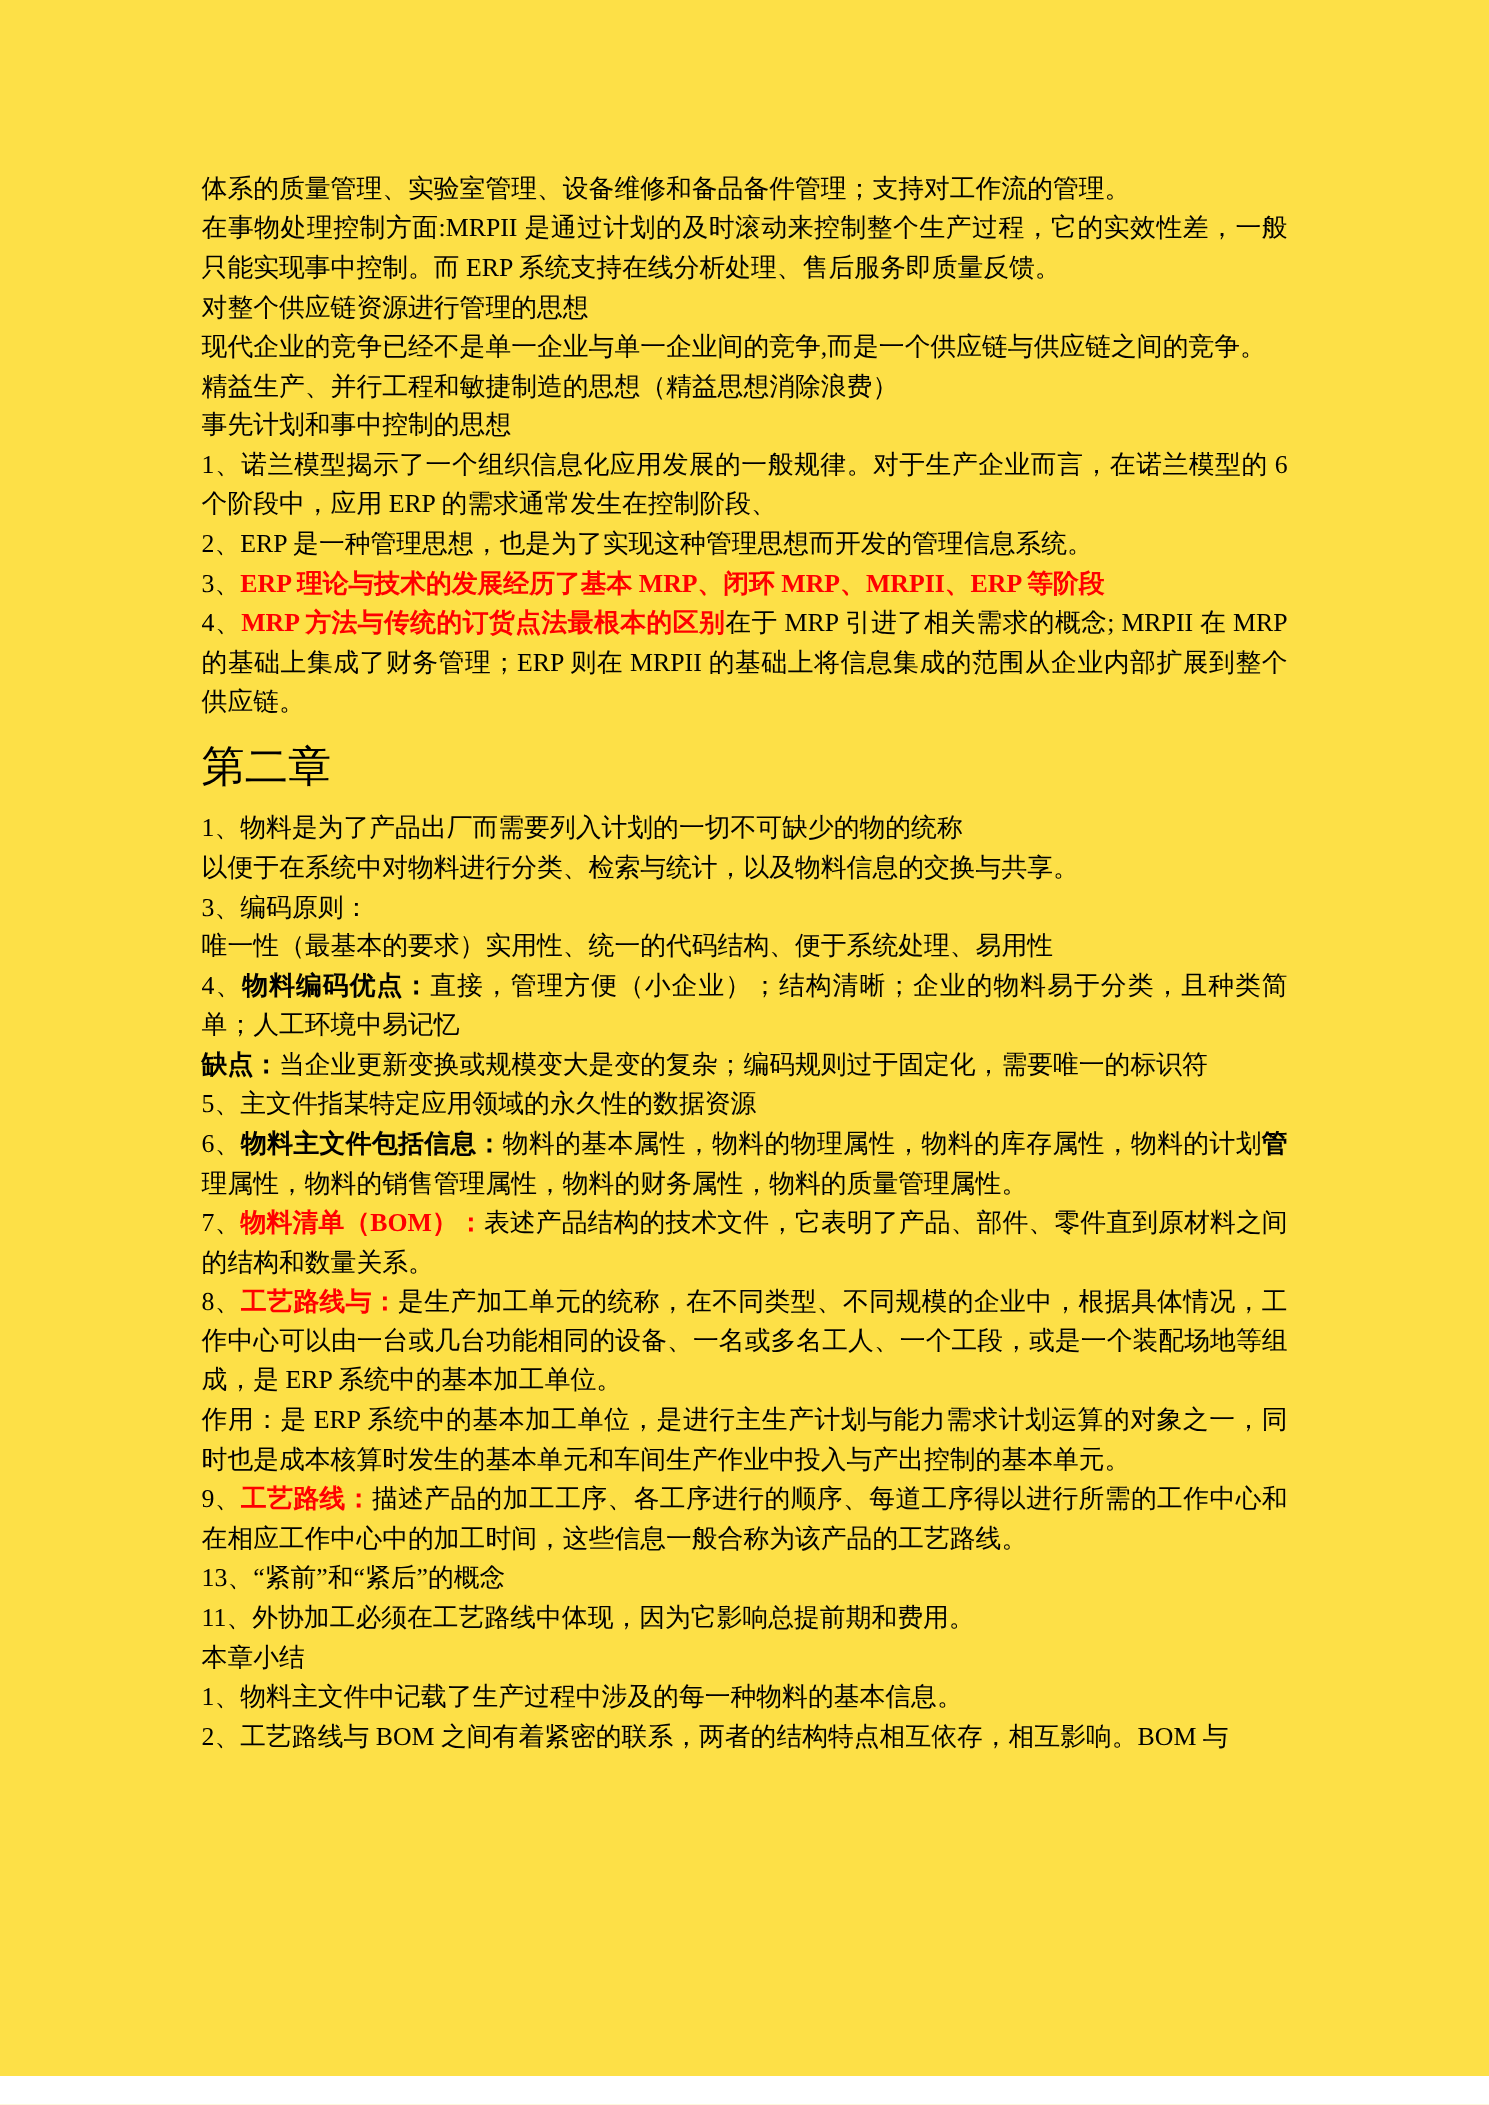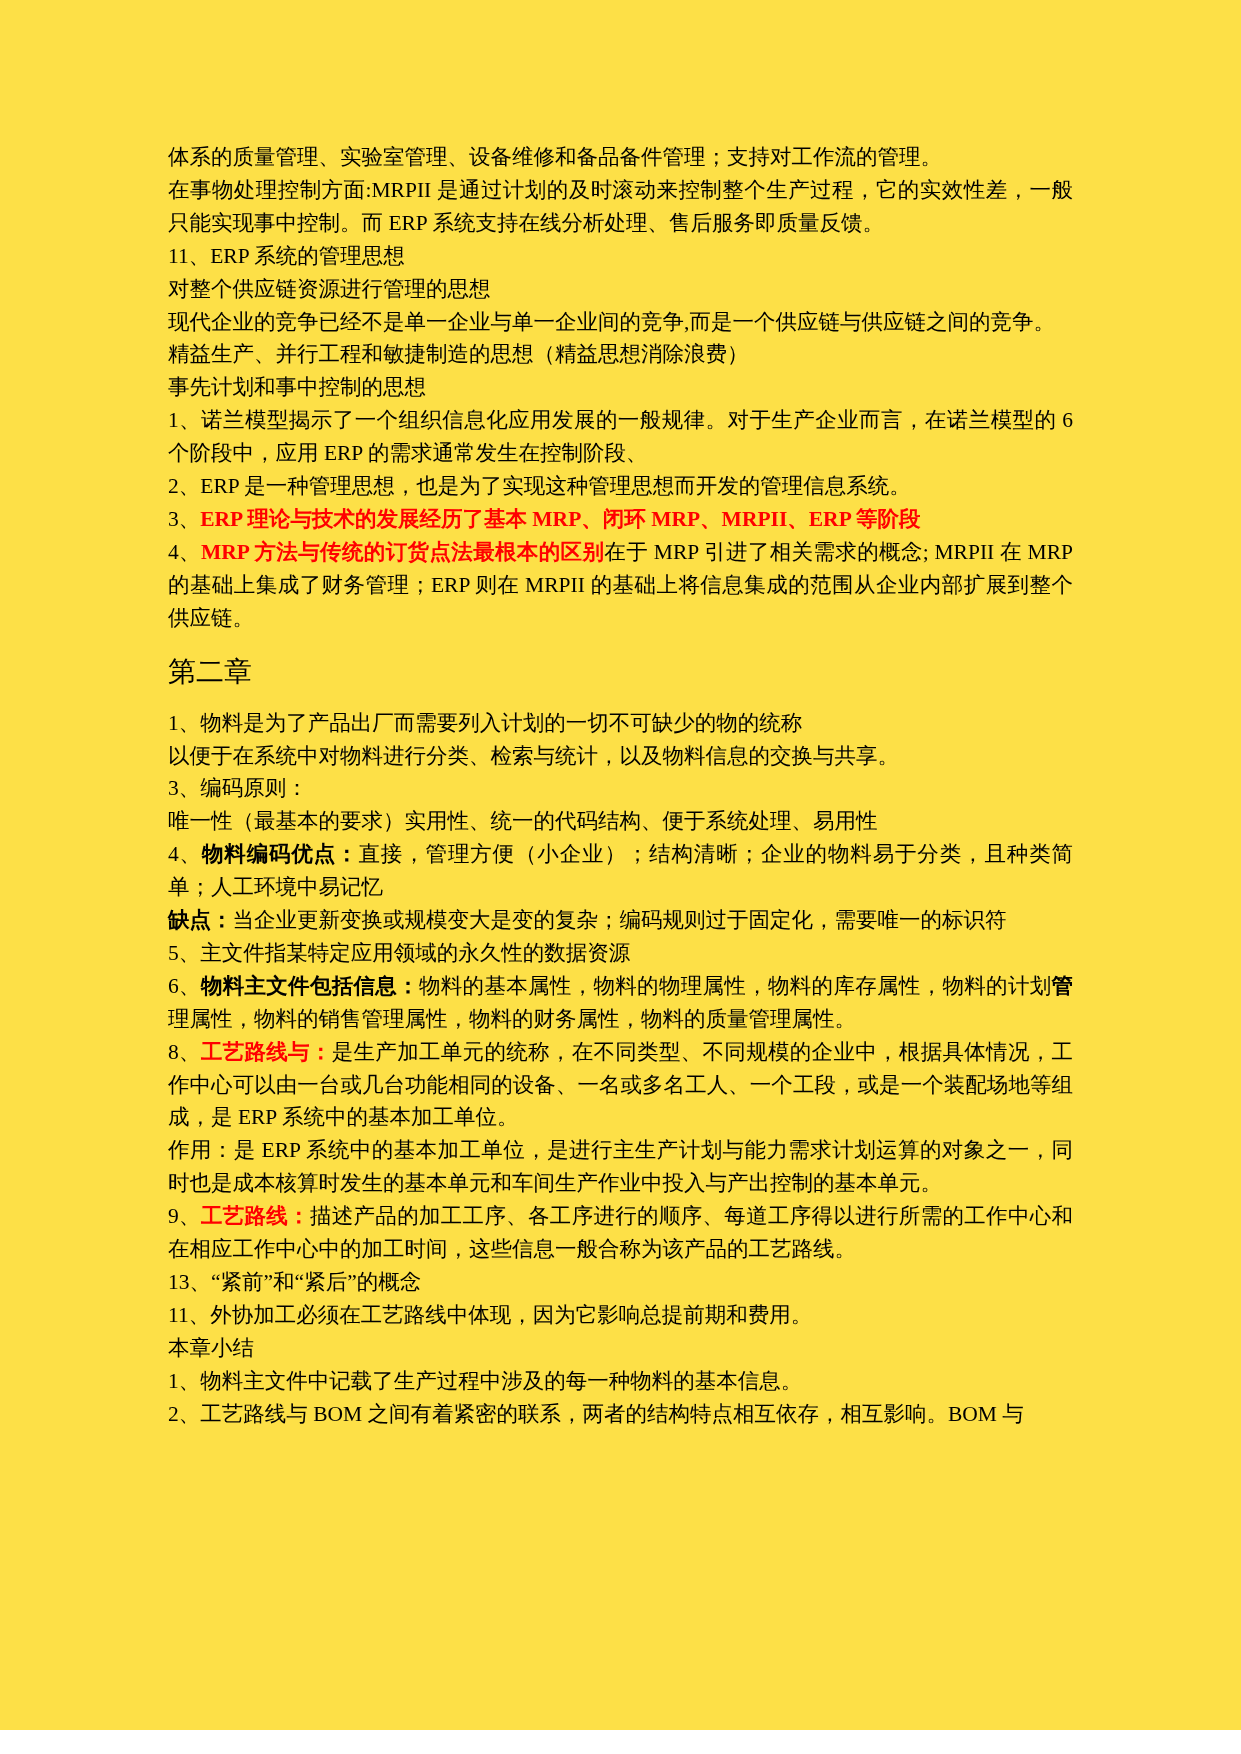--- a/index.html
+++ b/index.html
@@ -17,54 +17,54 @@
     color: #000000;
     font-size: 21.5px;
   }
   p.para {
     text-align: justify;
     line-height: 32.9px;
     margin: 0;
     word-break: break-word;
   }
   h2.chapter {
-    font-size: 28px;
+    font-size: 36px;
     font-weight: normal;
     line-height: 46px;
     margin: 14px 0 12px 0;
   }
   .run-normal { font-weight: normal; color: #000000; }
   .run-bold   { font-weight: bold;   color: #000000; }
   .run-red    { font-weight: bold;   color: #ff0000; }
 </style>
 </head>
 <body>
 
 <div class="page">
   <div class="content">
       <p class="para"><span class="run-normal">体系的质量管理、实验室管理、设备维修和备品备件管理；支持对工作流的管理。</span></p>
       <p class="para"><span class="run-normal">在事物处理控制方面:MRPII 是通过计划的及时滚动来控制整个生产过程，它的实效性差，一般只能实现事中控制。而 ERP 系统支持在线分析处理、售后服务即质量反馈。</span></p>
-      <p class="para"><span class="run-normal">11、ERP 系统的管理思想</span></p>
       <p class="para"><span class="run-normal">对整个供应链资源进行管理的思想</span></p>
       <p class="para"><span class="run-normal">现代企业的竞争已经不是单一企业与单一企业间的竞争,而是一个供应链与供应链之间的竞争。</span></p>
       <p class="para"><span class="run-normal">精益生产、并行工程和敏捷制造的思想（精益思想消除浪费）</span></p>
       <p class="para"><span class="run-normal">事先计划和事中控制的思想</span></p>
       <p class="para"><span class="run-normal">1、诺兰模型揭示了一个组织信息化应用发展的一般规律。对于生产企业而言，在诺兰模型的 6 个阶段中，应用 ERP 的需求通常发生在控制阶段、</span></p>
       <p class="para"><span class="run-normal">2、ERP 是一种管理思想，也是为了实现这种管理思想而开发的管理信息系统。</span></p>
       <p class="para"><span class="run-normal">3、</span><span class="run-red">ERP 理论与技术的发展经历了基本 MRP、闭环 MRP、MRPII、ERP 等阶段</span></p>
       <p class="para"><span class="run-normal">4、</span><span class="run-red">MRP 方法与传统的订货点法最根本的区别</span><span class="run-normal">在于 MRP 引进了相关需求的概念; MRPII 在 MRP 的基础上集成了财务管理；ERP 则在 MRPII 的基础上将信息集成的范围从企业内部扩展到整个供应链。</span></p>
       <h2 class="chapter"><span class="run-normal">第二章</span></h2>
       <p class="para"><span class="run-normal">1、物料是为了产品出厂而需要列入计划的一切不可缺少的物的统称</span></p>
       <p class="para"><span class="run-normal">以便于在系统中对物料进行分类、检索与统计，以及物料信息的交换与共享。</span></p>
       <p class="para"><span class="run-normal">3、编码原则：</span></p>
       <p class="para"><span class="run-normal">唯一性（最基本的要求）实用性、统一的代码结构、便于系统处理、易用性</span></p>
       <p class="para"><span class="run-normal">4、</span><span class="run-bold">物料编码优点：</span><span class="run-normal">直接，管理方便（小企业）；结构清晰；企业的物料易于分类，且种类简单；人工环境中易记忆</span></p>
       <p class="para"><span class="run-bold">缺点：</span><span class="run-normal">当企业更新变换或规模变大是变的复杂；编码规则过于固定化，需要唯一的标识符</span></p>
       <p class="para"><span class="run-normal">5、主文件指某特定应用领域的永久性的数据资源</span></p>
       <p class="para"><span class="run-normal">6、</span><span class="run-bold">物料主文件包括信息：</span><span class="run-normal">物料的基本属性，物料的物理属性，物料的库存属性，物料的计划</span><span class="run-bold">管</span><span class="run-normal">理属性，物料的销售管理属性，物料的财务属性，物料的质量管理属性。</span></p>
+      <p class="para"><span class="run-normal">7、</span><span class="run-red">物料清单（BOM）：</span><span class="run-normal">表述产品结构的技术文件，它表明了产品、部件、零件直到原材料之间的结构和数量关系。</span></p>
       <p class="para"><span class="run-normal">8、</span><span class="run-red">工艺路线与：</span><span class="run-normal">是生产加工单元的统称，在不同类型、不同规模的企业中，根据具体情况，工作中心可以由一台或几台功能相同的设备、一名或多名工人、一个工段，或是一个装配场地等组成，是 ERP 系统中的基本加工单位。</span></p>
       <p class="para"><span class="run-normal">作用：是 ERP 系统中的基本加工单位，是进行主生产计划与能力需求计划运算的对象之一，同时也是成本核算时发生的基本单元和车间生产作业中投入与产出控制的基本单元。</span></p>
       <p class="para"><span class="run-normal">9、</span><span class="run-red">工艺路线：</span><span class="run-normal">描述产品的加工工序、各工序进行的顺序、每道工序得以进行所需的工作中心和在相应工作中心中的加工时间，这些信息一般合称为该产品的工艺路线。</span></p>
       <p class="para"><span class="run-normal">13、“紧前”和“紧后”的概念</span></p>
       <p class="para"><span class="run-normal">11、外协加工必须在工艺路线中体现，因为它影响总提前期和费用。</span></p>
       <p class="para"><span class="run-normal">本章小结</span></p>
       <p class="para"><span class="run-normal">1、物料主文件中记载了生产过程中涉及的每一种物料的基本信息。</span></p>
       <p class="para"><span class="run-normal">2、工艺路线与 BOM 之间有着紧密的联系，两者的结构特点相互依存，相互影响。BOM 与</span></p>
     </div>
 </div>

